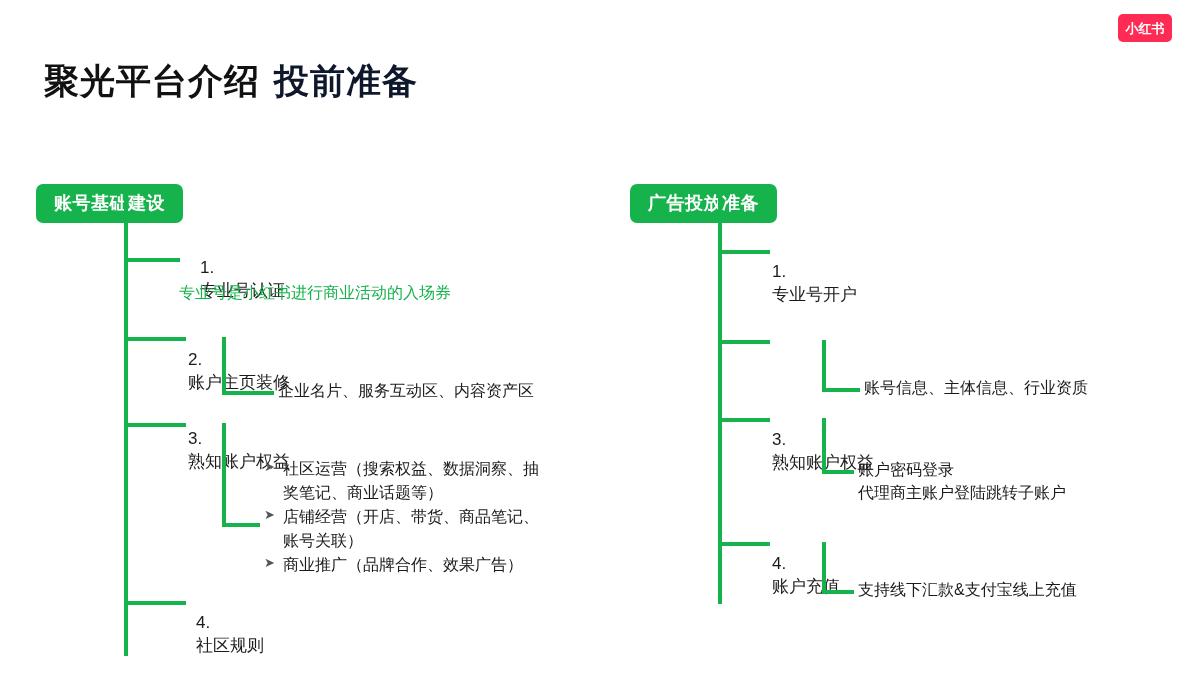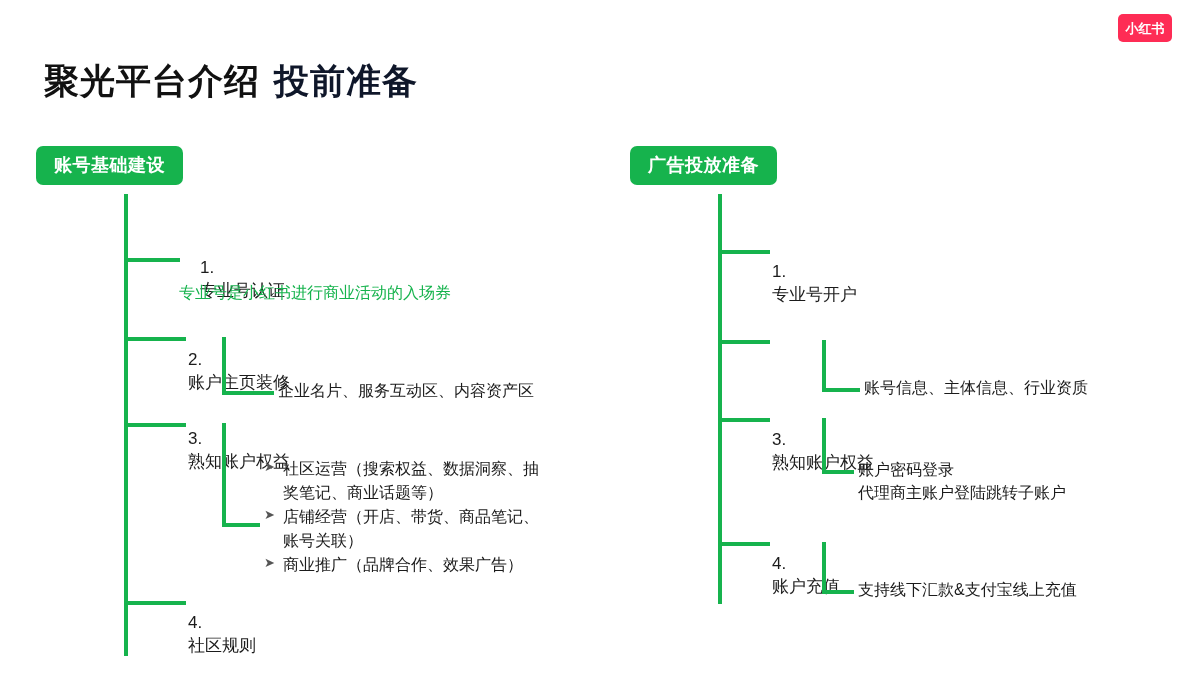--- a/index.html
+++ b/index.html
@@ -73,20 +73,21 @@
   .col-header {
     display: inline-block;
     background: #16b34d;
     color: #ffffff;
     font-size: 18px;
     font-weight: bold;
     padding: 10px 18px 11px 18px;
     border-radius: 7px;
     letter-spacing: 0.5px;
     line-height: 1;
+    margin-top: 38px;
   }
   
   .trunk {
     position: absolute;
     width: 4px;
     background: #16b34d;
   }
   .branch {
     position: absolute;
     height: 4px;
@@ -197,21 +198,21 @@
 账号关联）</span>
       </div>
       <div class="bullet-row">
         <span class="bullet-arrow">➤</span>
         <span class="bullet-text">商业推广（品牌合作、效果广告）</span>
       </div>
     </div>
 
     
     <div class="branch" style="left:88px; top:455px; width:62px;"></div>
-    <div class="node-text" style="left:152px; top:443px;">
+    <div class="node-text" style="left:160px; top:443px;">
       <span>4.</span>
       <span>社区规则</span>
     </div>
   </div>
 
   <div class="column col-right">
     <div class="col-header">广告投放准备</div>
 
     <div class="trunk" style="left:88px; top:48px; height:410px;"></div>
 

